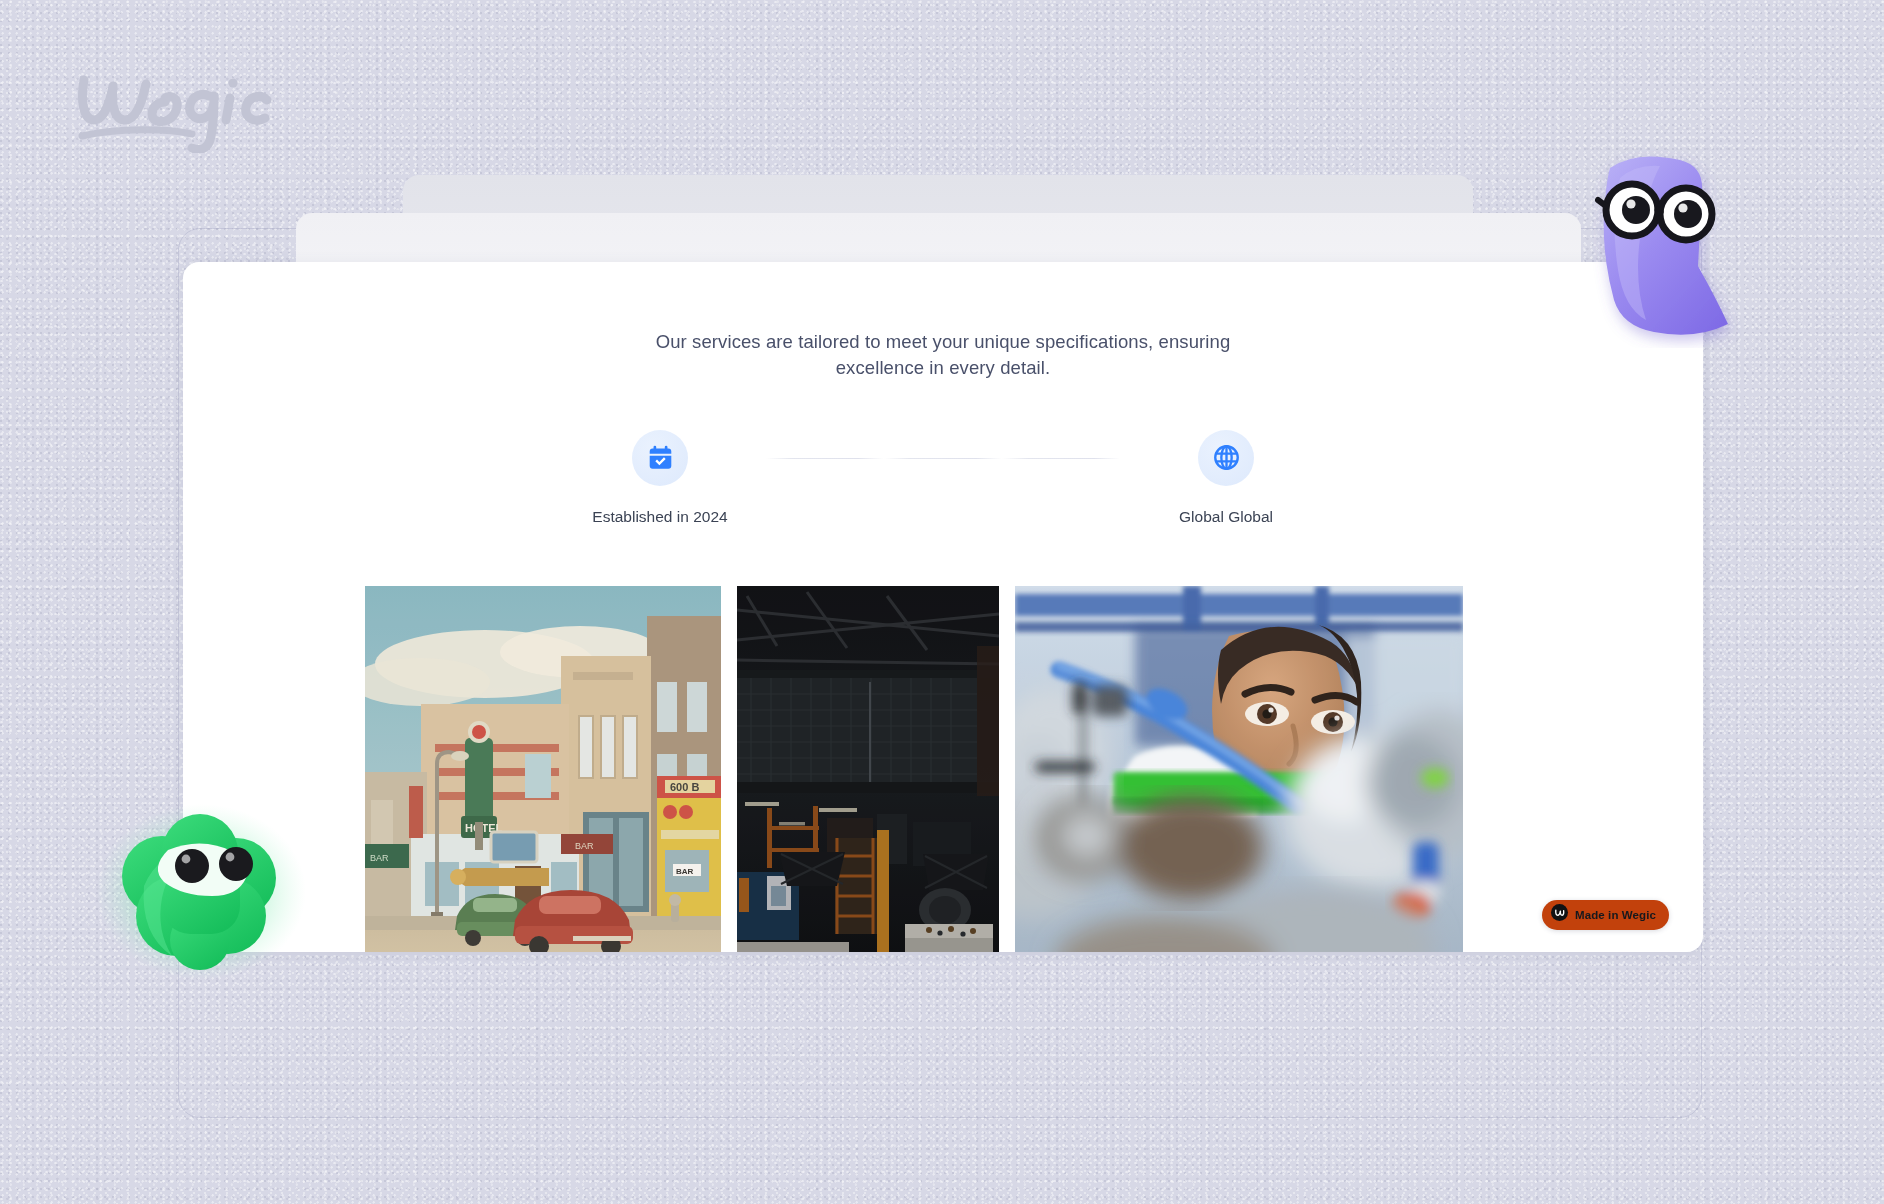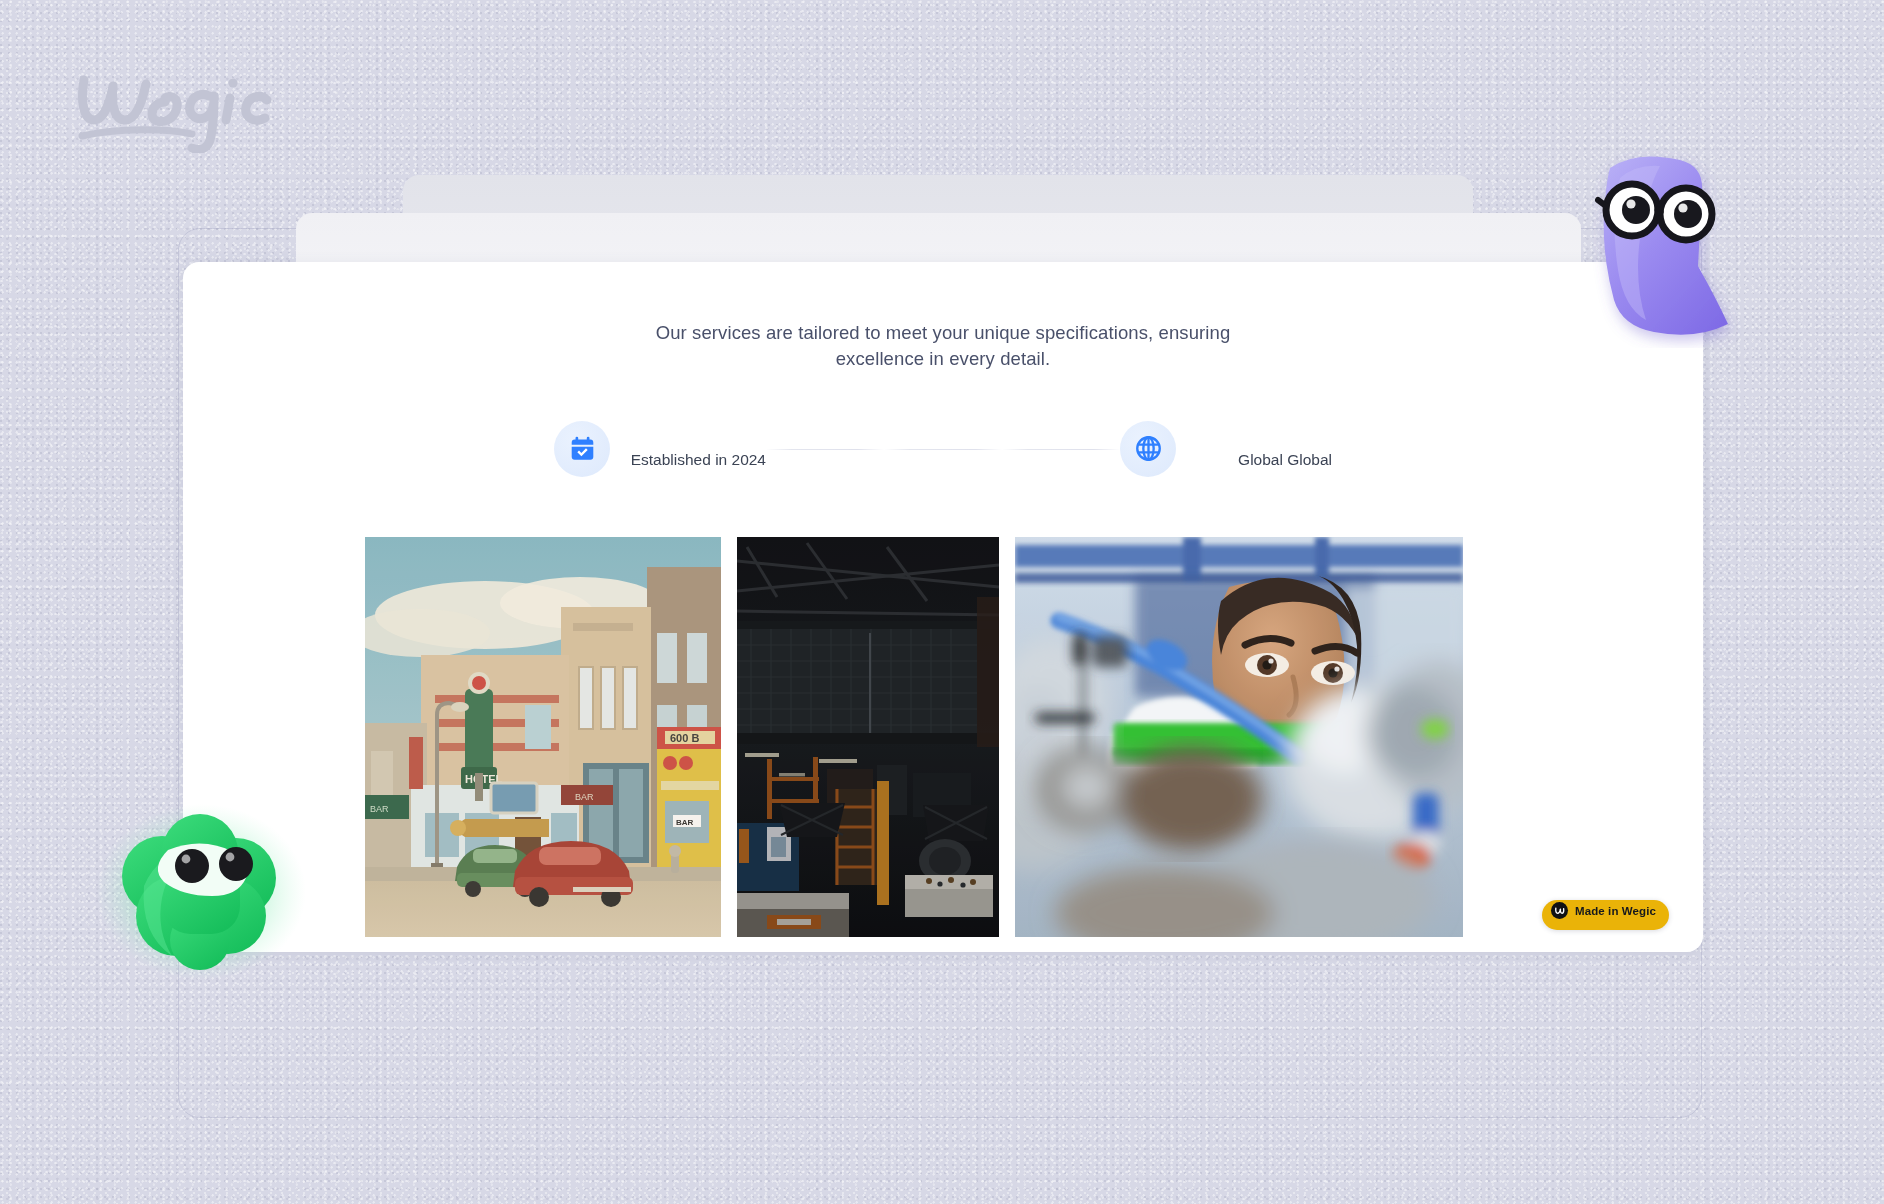--- a/index.html
+++ b/index.html
@@ -90,45 +90,44 @@
     height: 690px;
     background: #ffffff;
     border-radius: 16px;
     overflow: hidden;
     z-index: 4;
     box-shadow: 0 2px 14px rgba(90,95,130,.10);
   }
 
   
   #intro {
-    margin: 4px auto;
+    margin: 13px auto;
     padding-top: 54px;
     width: 640px;
     text-align: center;
     color: #49506a;
     font-size: 18.5px;
     line-height: 1.42;
     letter-spacing: .1px;
   }
 
   
   #features {
     display: flex;
     align-items: flex-start;
     justify-content: center;
     margin-top: 48px;
     padding: 0 80px;
   }
   .feature {
     display: flex;
-    flex-direction: row;
+    flex-direction: column;
     align-items: center;
     width: 212px;
     flex: 0 0 auto;
-    justify-content: space-between;
   }
   .feat-circle {
     width: 56px;
     height: 56px;
     border-radius: 50%;
     background: radial-gradient(circle at 38% 32%, #eaf2fe 0%, #e3edfd 55%, #dde9fc 100%);
     display: flex;
     align-items: center;
     justify-content: center;
   }
@@ -167,23 +166,23 @@
   .shot svg, .shot .art { width: 100%; height: 100%; display: block; }
 
   
   #made-badge {
     position: absolute;
     right: 34px;
     bottom: 22px;
     height: 30px;
     padding: 0 13px 9px 9px;
     display: flex;
-    align-items: center;
+    align-items: flex-end;
     gap: 7px;
-    background: #eab308;
+    background: #c2410c;
     border-radius: 15px;
     box-shadow: 0 1px 5px rgba(60,64,95,.20);
     z-index: 9;
   }
   #made-badge .bdot {
     width: 17px; height: 17px; border-radius: 50%;
     background: #111214;
     display: flex; align-items: center; justify-content: center;
   }
   #made-badge .bdot svg { width: 11px; height: 11px; }

